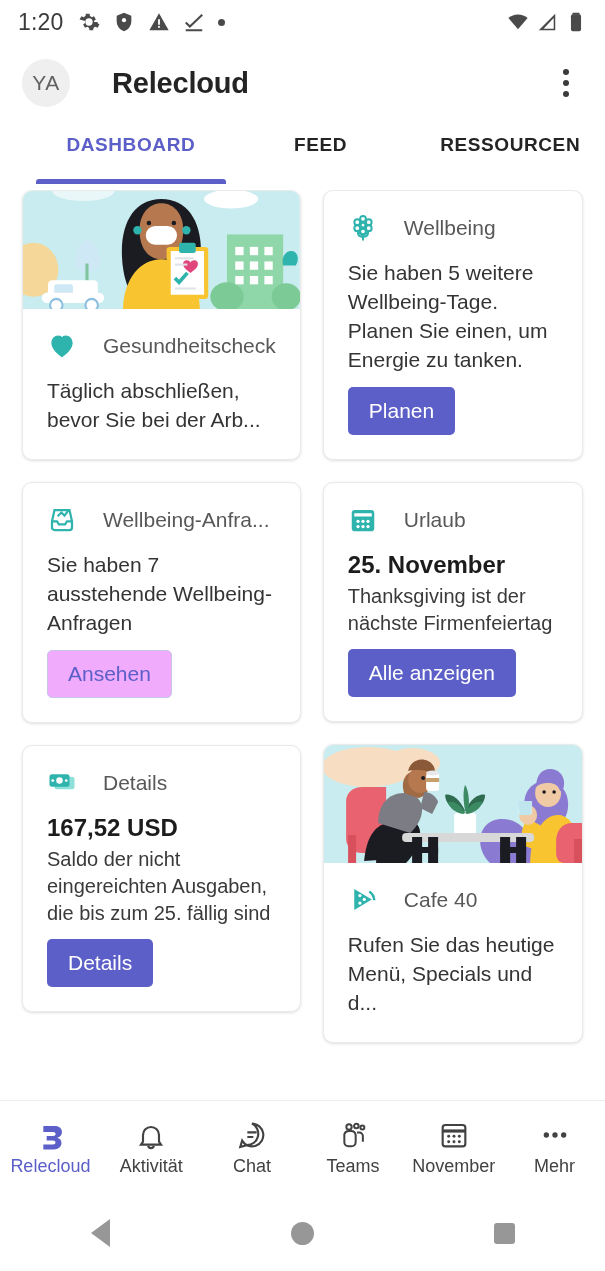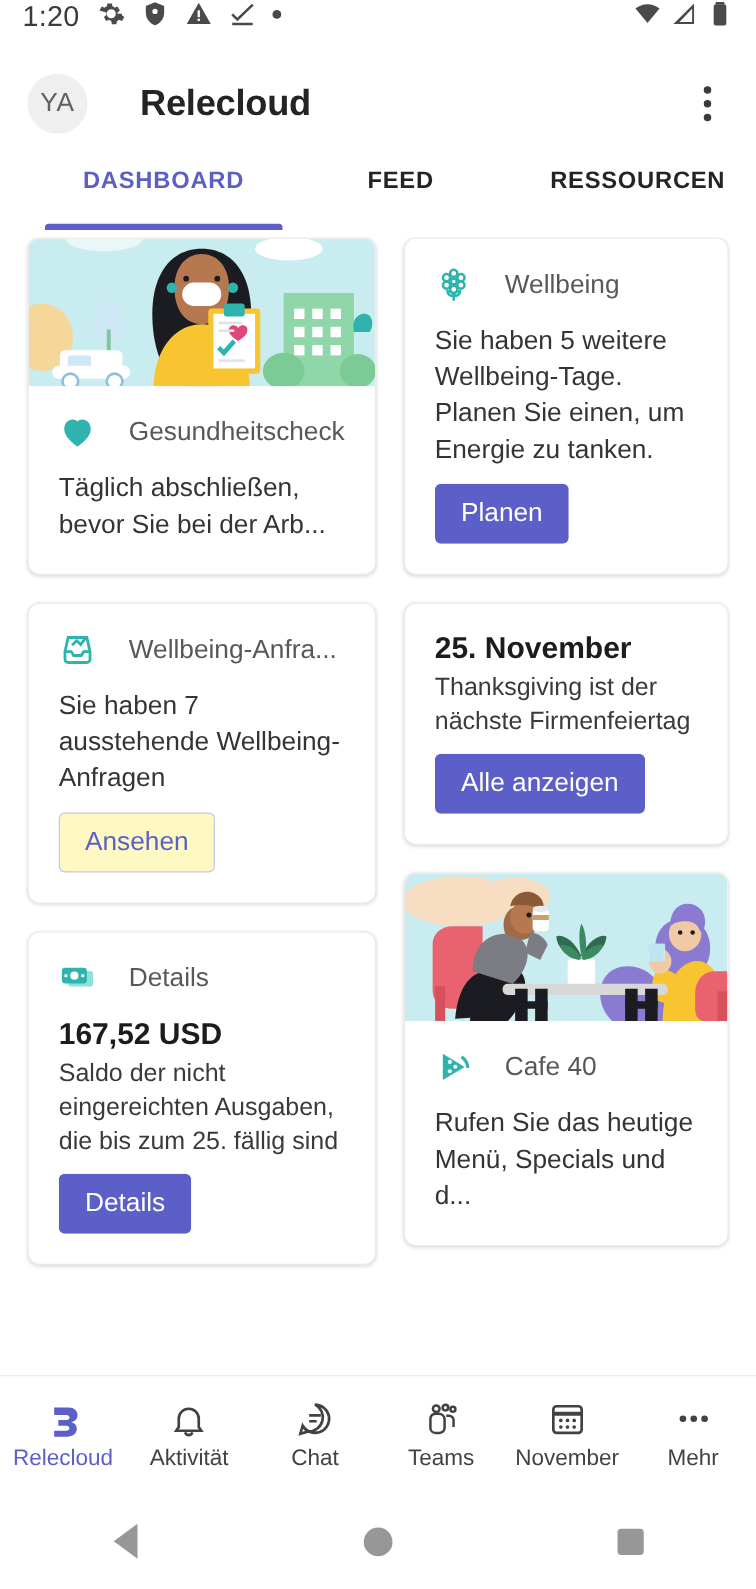--- a/index.html
+++ b/index.html
@@ -6,22 +6,22 @@
   html, body {
     width: 605px; height: 1271px;
     background: #ffffff;
     font-family: "Liberation Sans", sans-serif;
     overflow: hidden;
   }
   .phone { position: relative; width: 605px; height: 1271px; background:#fff; }
 
   
   .statusbar {
-    height: 44px; display:flex; align-items:flex-start;
-    padding: 0 18px; gap: 14px;
+    height: 44px; display:flex; align-items:center;
+    padding: 11px 18px; gap: 14px;
   }
   .status-time { font-size: 23px; color:#3b3b3b; letter-spacing:.2px; }
   .status-icons-left { display:flex; align-items:center; gap:13px; }
   .status-icons-right { margin-left:auto; display:flex; align-items:center; gap:7px; }
   .sicon { width:22px; height:22px; display:block; fill:#4a4a4a; }
   .sdot { width:7px; height:7px; border-radius:50%; background:#4a4a4a; }
 
   
   .appbar { height: 78px; display:flex; align-items:center; padding: 0 22px; }
   .avatar {
@@ -78,21 +78,21 @@
   .card-text { font-size:21px; line-height:1.38; color:#343434; }
   .card-big { font-size:24px; font-weight:bold; color:#1c1c1c; margin-bottom:4px; }
   .card-sub { font-size:20px; line-height:1.35; color:#3a3a3a; }
 
   .btn {
     margin-top:12px; align-self:flex-start;
     font-size:21px; padding:11px 20px; border-radius:5px;
     border:1px solid transparent; cursor:pointer; font-family:inherit;
   }
   .btn-primary { background:#5b5fc7; color:#fff; }
-  .btn-outline { background:#fef9c3; color:#5b5fc7; border-color:#c5c6e8; }
+  .btn-outline { background:#f0abfc; color:#5b5fc7; border-color:#c5c6e8; }
 
   .hero { height:118px; width:100%; position:relative; overflow:hidden; }
 
   
   .bottomnav {
     position:absolute; left:0; right:0; bottom:76px; height:95px;
     background:#fff; border-top:1px solid #ececec;
     display:flex; align-items:center;
   }
   .navitem { flex:1; display:flex; flex-direction:column; align-items:center; gap:5px; }
@@ -291,20 +291,35 @@
                 </svg>
               <div class="card-title">Wellbeing</div>
             </div>
             <div class="card-text">Sie haben 5 weitere Wellbeing-Tage. Planen Sie einen, um Energie zu tanken.</div>
             <button class="btn btn-primary">Planen</button>
           </div>
         </div>
 
         <div class="card">
           <div class="card-body">
+            <div class="card-head">
+              <svg class="card-icon" viewBox="0 0 24 24">
+                  <rect x="3" y="4" width="18" height="17" rx="2.5" fill="#2fb3ad"></rect>
+                  <rect x="5" y="6.6" width="14" height="2.6" fill="#fff"></rect>
+                  <g fill="#fff">
+                    <circle cx="8" cy="13" r="1.3"></circle>
+                    <circle cx="12" cy="13" r="1.3"></circle>
+                    <circle cx="16" cy="13" r="1.3"></circle>
+                    <circle cx="8" cy="17.2" r="1.3"></circle>
+                    <circle cx="12" cy="17.2" r="1.3"></circle>
+                    <circle cx="16" cy="17.2" r="1.3"></circle>
+                  </g>
+                </svg>
+              <div class="card-title">Urlaub</div>
+            </div>
             <div class="card-big">25. November</div>
             <div class="card-sub">Thanksgiving ist der nächste Firmenfeiertag</div>
             <button class="btn btn-primary">Alle anzeigen</button>
           </div>
         </div>
 
         <div class="card">
           <div class="hero">
             <svg viewBox="0 0 266 118" preserveAspectRatio="xMidYMid slice" style="width:100%;height:100%;display:block">
               <rect width="266" height="118" fill="#c8ecef"></rect>

